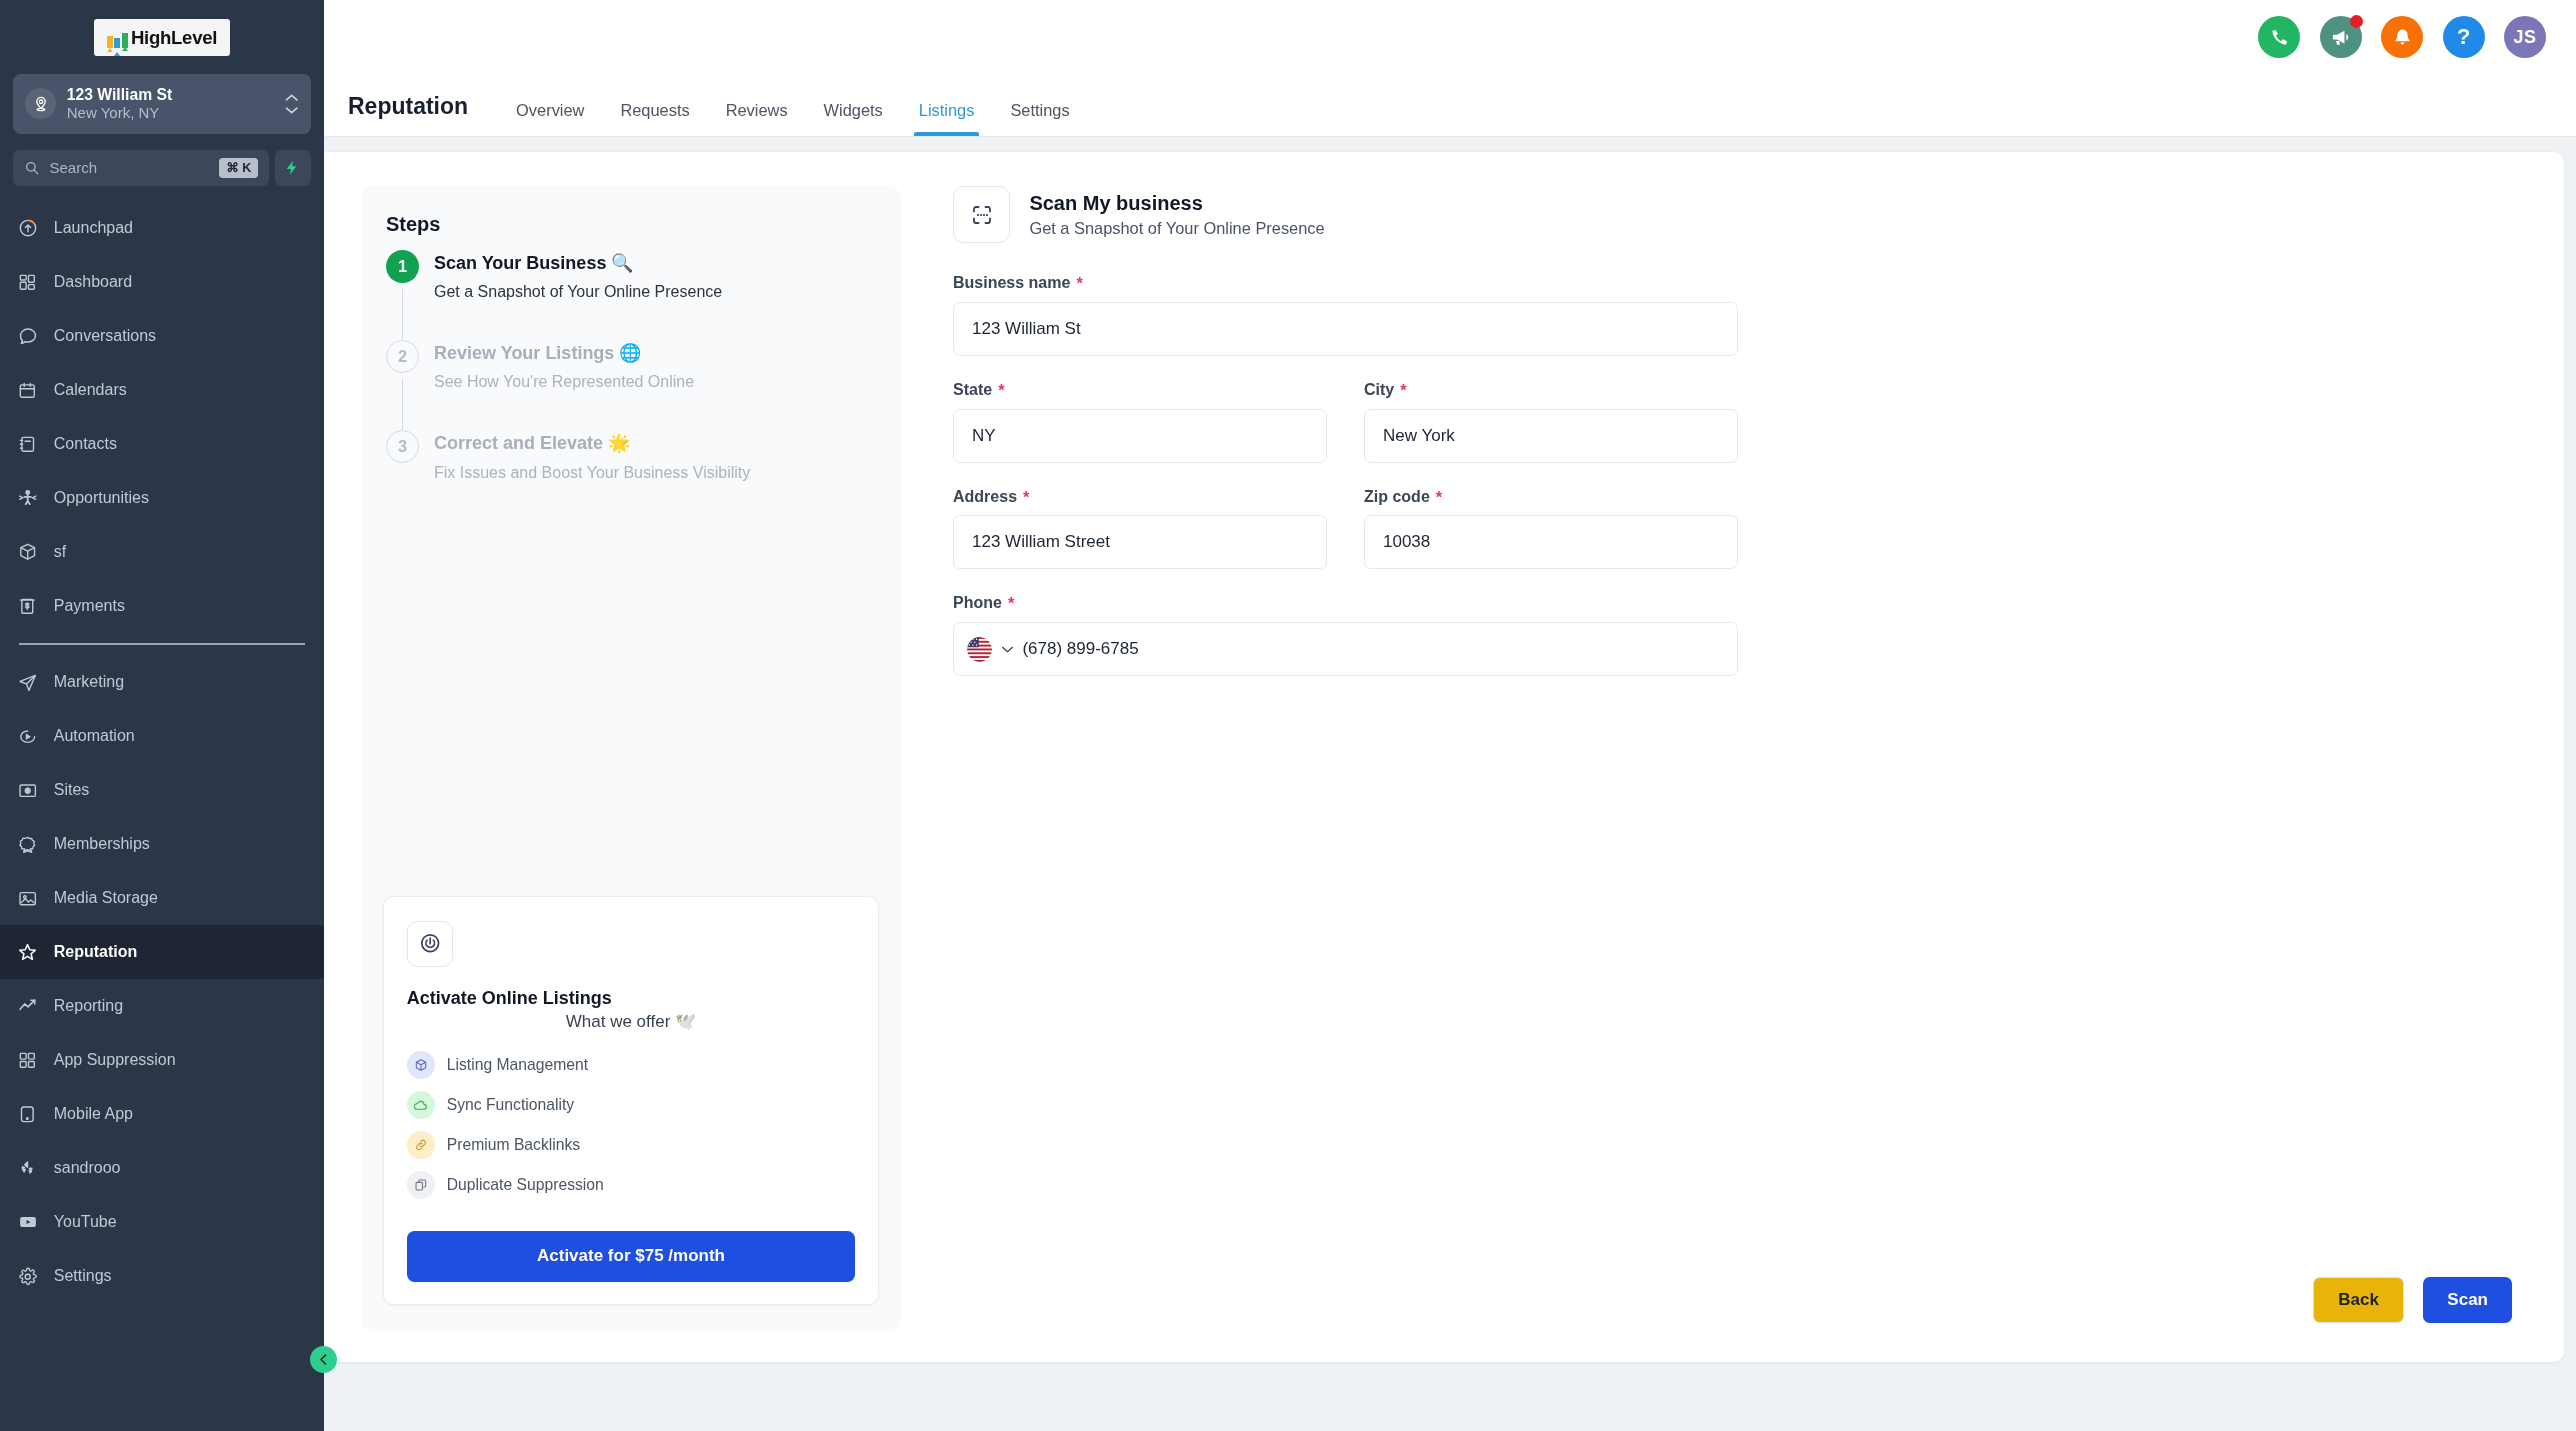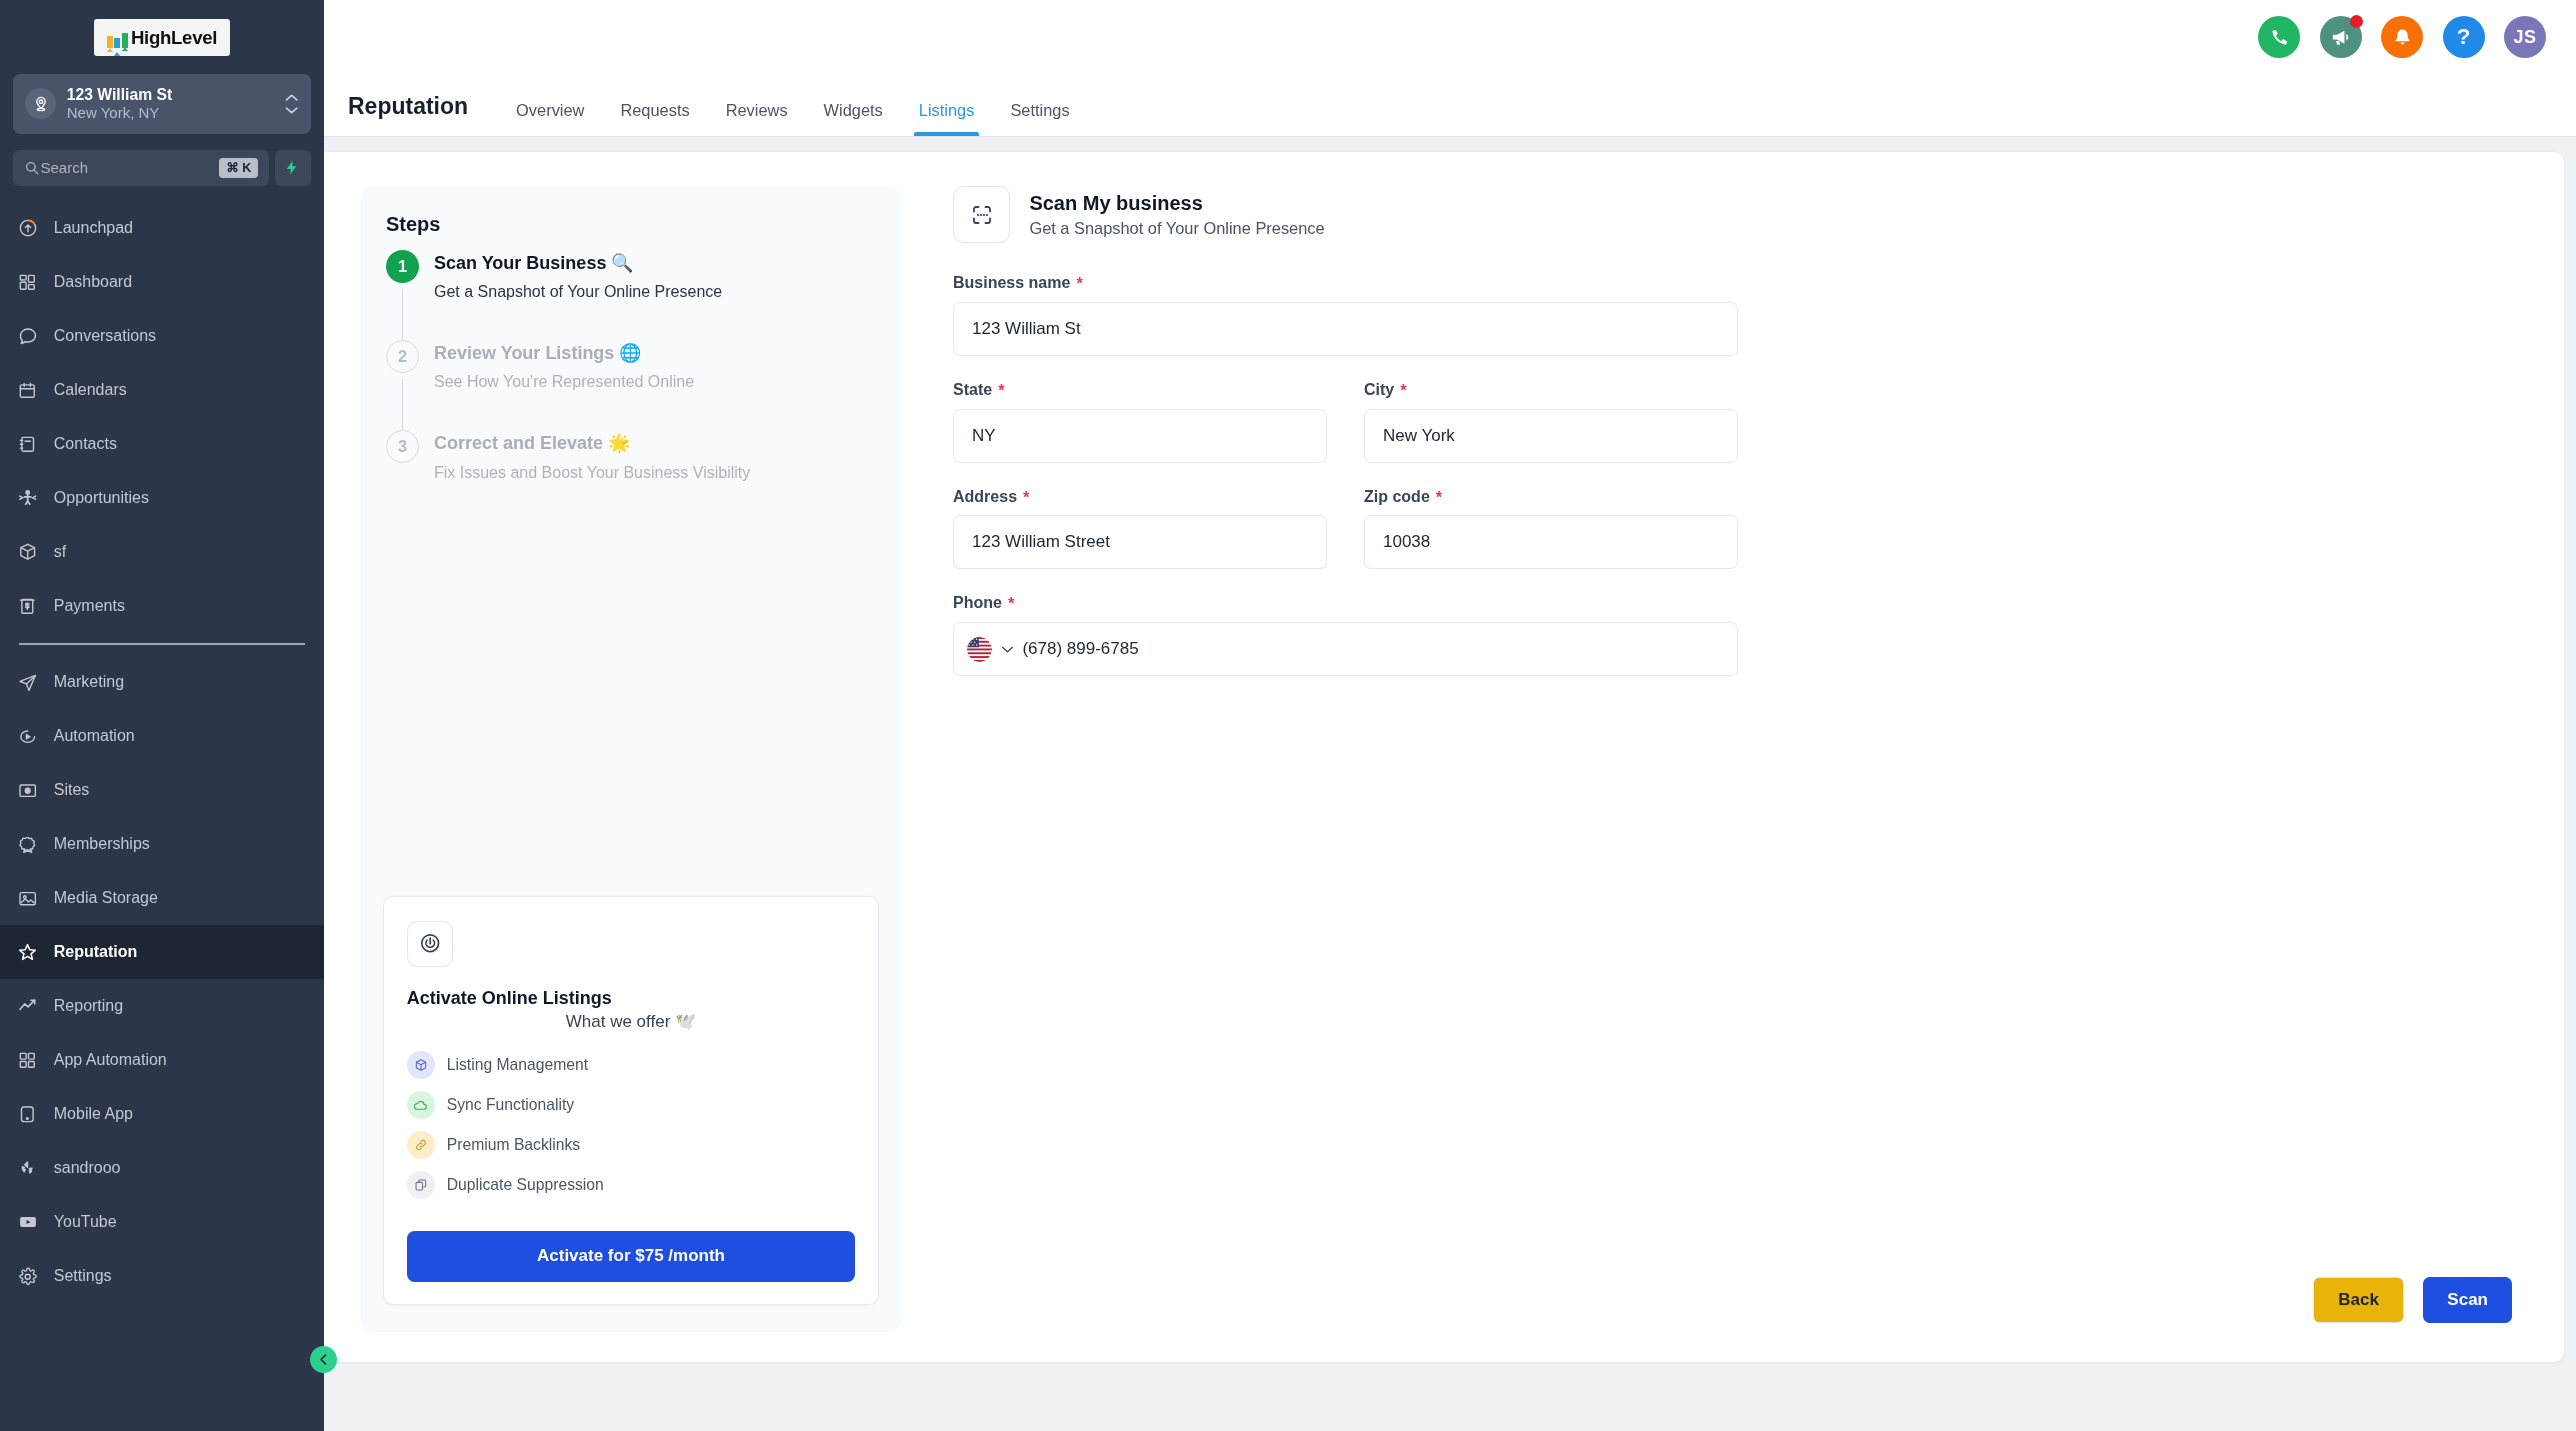--- a/index.html
+++ b/index.html
@@ -51,21 +51,21 @@
     display: flex; align-items: center; justify-content: center; flex: 0 0 31px;
   }
   .loc-txt { flex: 1; min-width: 0; }
   .loc-name { color: #ffffff; font-size: 15.7px; font-weight: 700; line-height: 1.25; }
   .loc-sub { color: #b6bcc8; font-size: 15px; line-height: 1.25; }
   .loc-chev { display: flex; flex-direction: column; gap: 3.7px; color: #cdd3dd; }
 
   .search-row { margin: 16.4px 13.4px 0 13.4px; display: flex; gap: 6px; }
   .search-box {
     flex: 1; background: #3c4759; border-radius: 6px;
-    display: flex; align-items: center; padding: 0 10.4px; height: 36px; gap: 1px;
+    display: flex; align-items: center; padding: 0 10.4px; height: 36px; gap: 10px;
     cursor: text;
   }
   .search-ph { flex: 1; color: #aeb5c2; font-size: 15px; }
   .kbd {
     background: #b9bfca; color: #1f2734; border-radius: 3.7px;
     font-size: 12.7px; padding: 2.2px 6.7px; font-weight: 600;
   }
   .bolt-btn {
     width: 36px; height: 36px; background: #3c4759; border-radius: 6px;
     display: flex; align-items: center; justify-content: center; cursor: pointer;
@@ -436,21 +436,21 @@
 
       <div class="nav-item">
         <span class="ico">
           <svg width="18.6" height="18.6" viewBox="0 0 24 24" fill="none" stroke="#c3c9d4" stroke-width="1.8">
             <rect x="3" y="3" width="7.5" height="7.5" rx="1"></rect>
               <rect x="13.5" y="3" width="7.5" height="7.5" rx="1"></rect>
             <rect x="3" y="13.5" width="7.5" height="7.5" rx="1"></rect>
               <rect x="13.5" y="13.5" width="7.5" height="7.5" rx="1"></rect>
           </svg>
         </span>
-        <span>App Automation</span>
+        <span>App Suppression</span>
       </div>
 
       <div class="nav-item">
         <span class="ico">
           <svg width="18.6" height="18.6" viewBox="0 0 24 24" fill="none" stroke="#c3c9d4" stroke-width="1.8">
             <rect x="4.5" y="2.5" width="15" height="19" rx="3"></rect>
               <circle cx="12" cy="17.5" r="1.1" fill="#c3c9d4"></circle>
           </svg>
         </span>
         <span>Mobile App</span>

